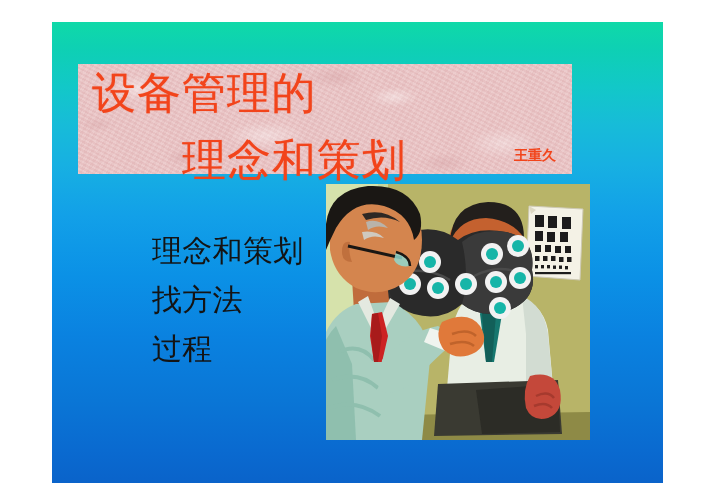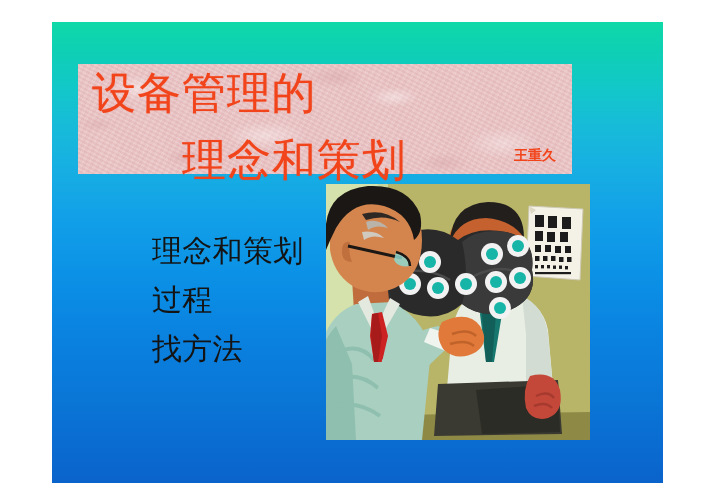--- a/index.html
+++ b/index.html
@@ -80,22 +80,22 @@
   <div id="slide">
 
     <div id="title-box">
       <div class="ttl" id="title-line1">设备管理的</div>
       <div class="ttl" id="title-line2">理念和策划</div>
       <div id="author">王重久</div>
     </div>
 
     <div id="bullets">
       <div class="bullet-item">理念和策划</div>
+      <div class="bullet-item">找方法</div>
       <div class="bullet-item">过程</div>
-      <div class="bullet-item">找方法</div>
     </div>
 
     <div id="picture">
       <svg id="pic-svg" viewBox="0 0 264 256" xmlns="http://www.w3.org/2000/svg">
 
         <rect x="0" y="0" width="264" height="256" fill="#b8b468"></rect>
         <rect x="0" y="0" width="60" height="256" fill="#d6e2ab"></rect>
         <rect x="52" y="0" width="10" height="256" fill="#c9d79c"></rect>
 
         <path d="M0 232 L264 228 L264 256 L0 256 Z" fill="#8e8a46"></path>

